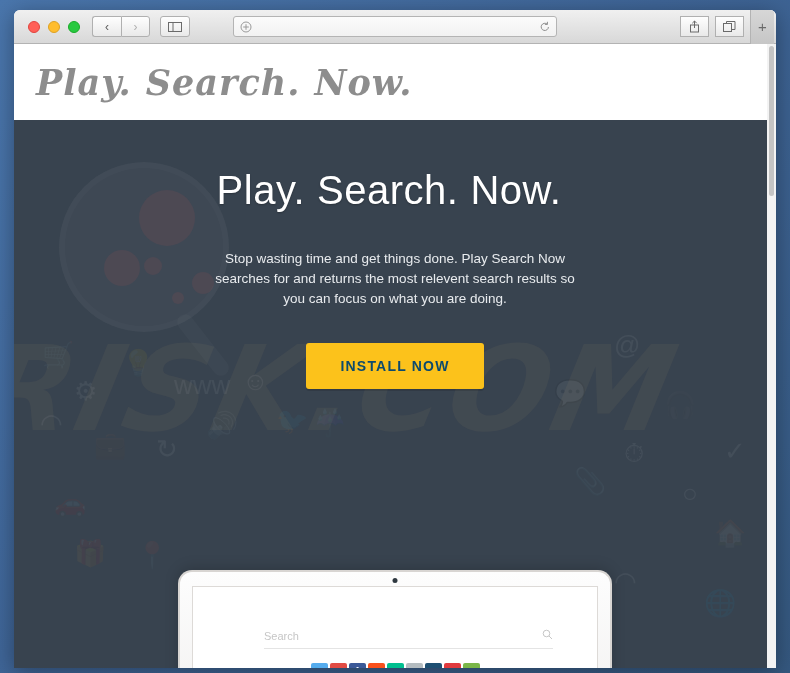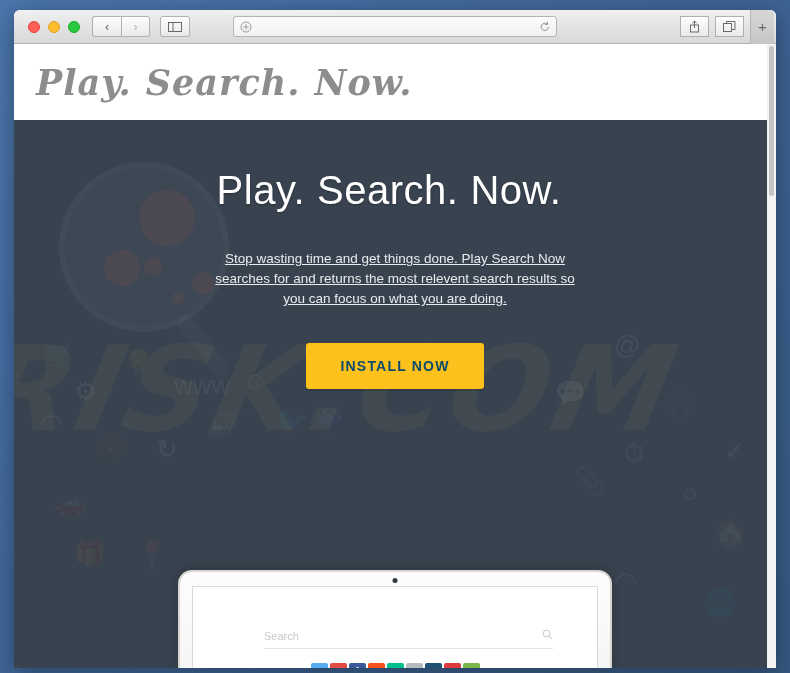--- a/index.html
+++ b/index.html
@@ -235,21 +235,20 @@
     text-shadow: 0 1px 2px rgba(0,0,0,0.25);
   }
   .hero-title span { margin-right: 12px; }
 
   .hero-sub {
     margin: 36px auto 0;
     width: 372px;
     font-size: 13.5px;
     line-height: 20px;
     color: #e8ebee;
-    text-decoration: underline;
   }
 
   .cta-wrap { margin-top: 34px; }
   .cta-btn {
     display: inline-block;
     background: #fcc21b;
     color: #0c4a6e;
     font-size: 14px;
     font-weight: bold;
     letter-spacing: 1.2px;

